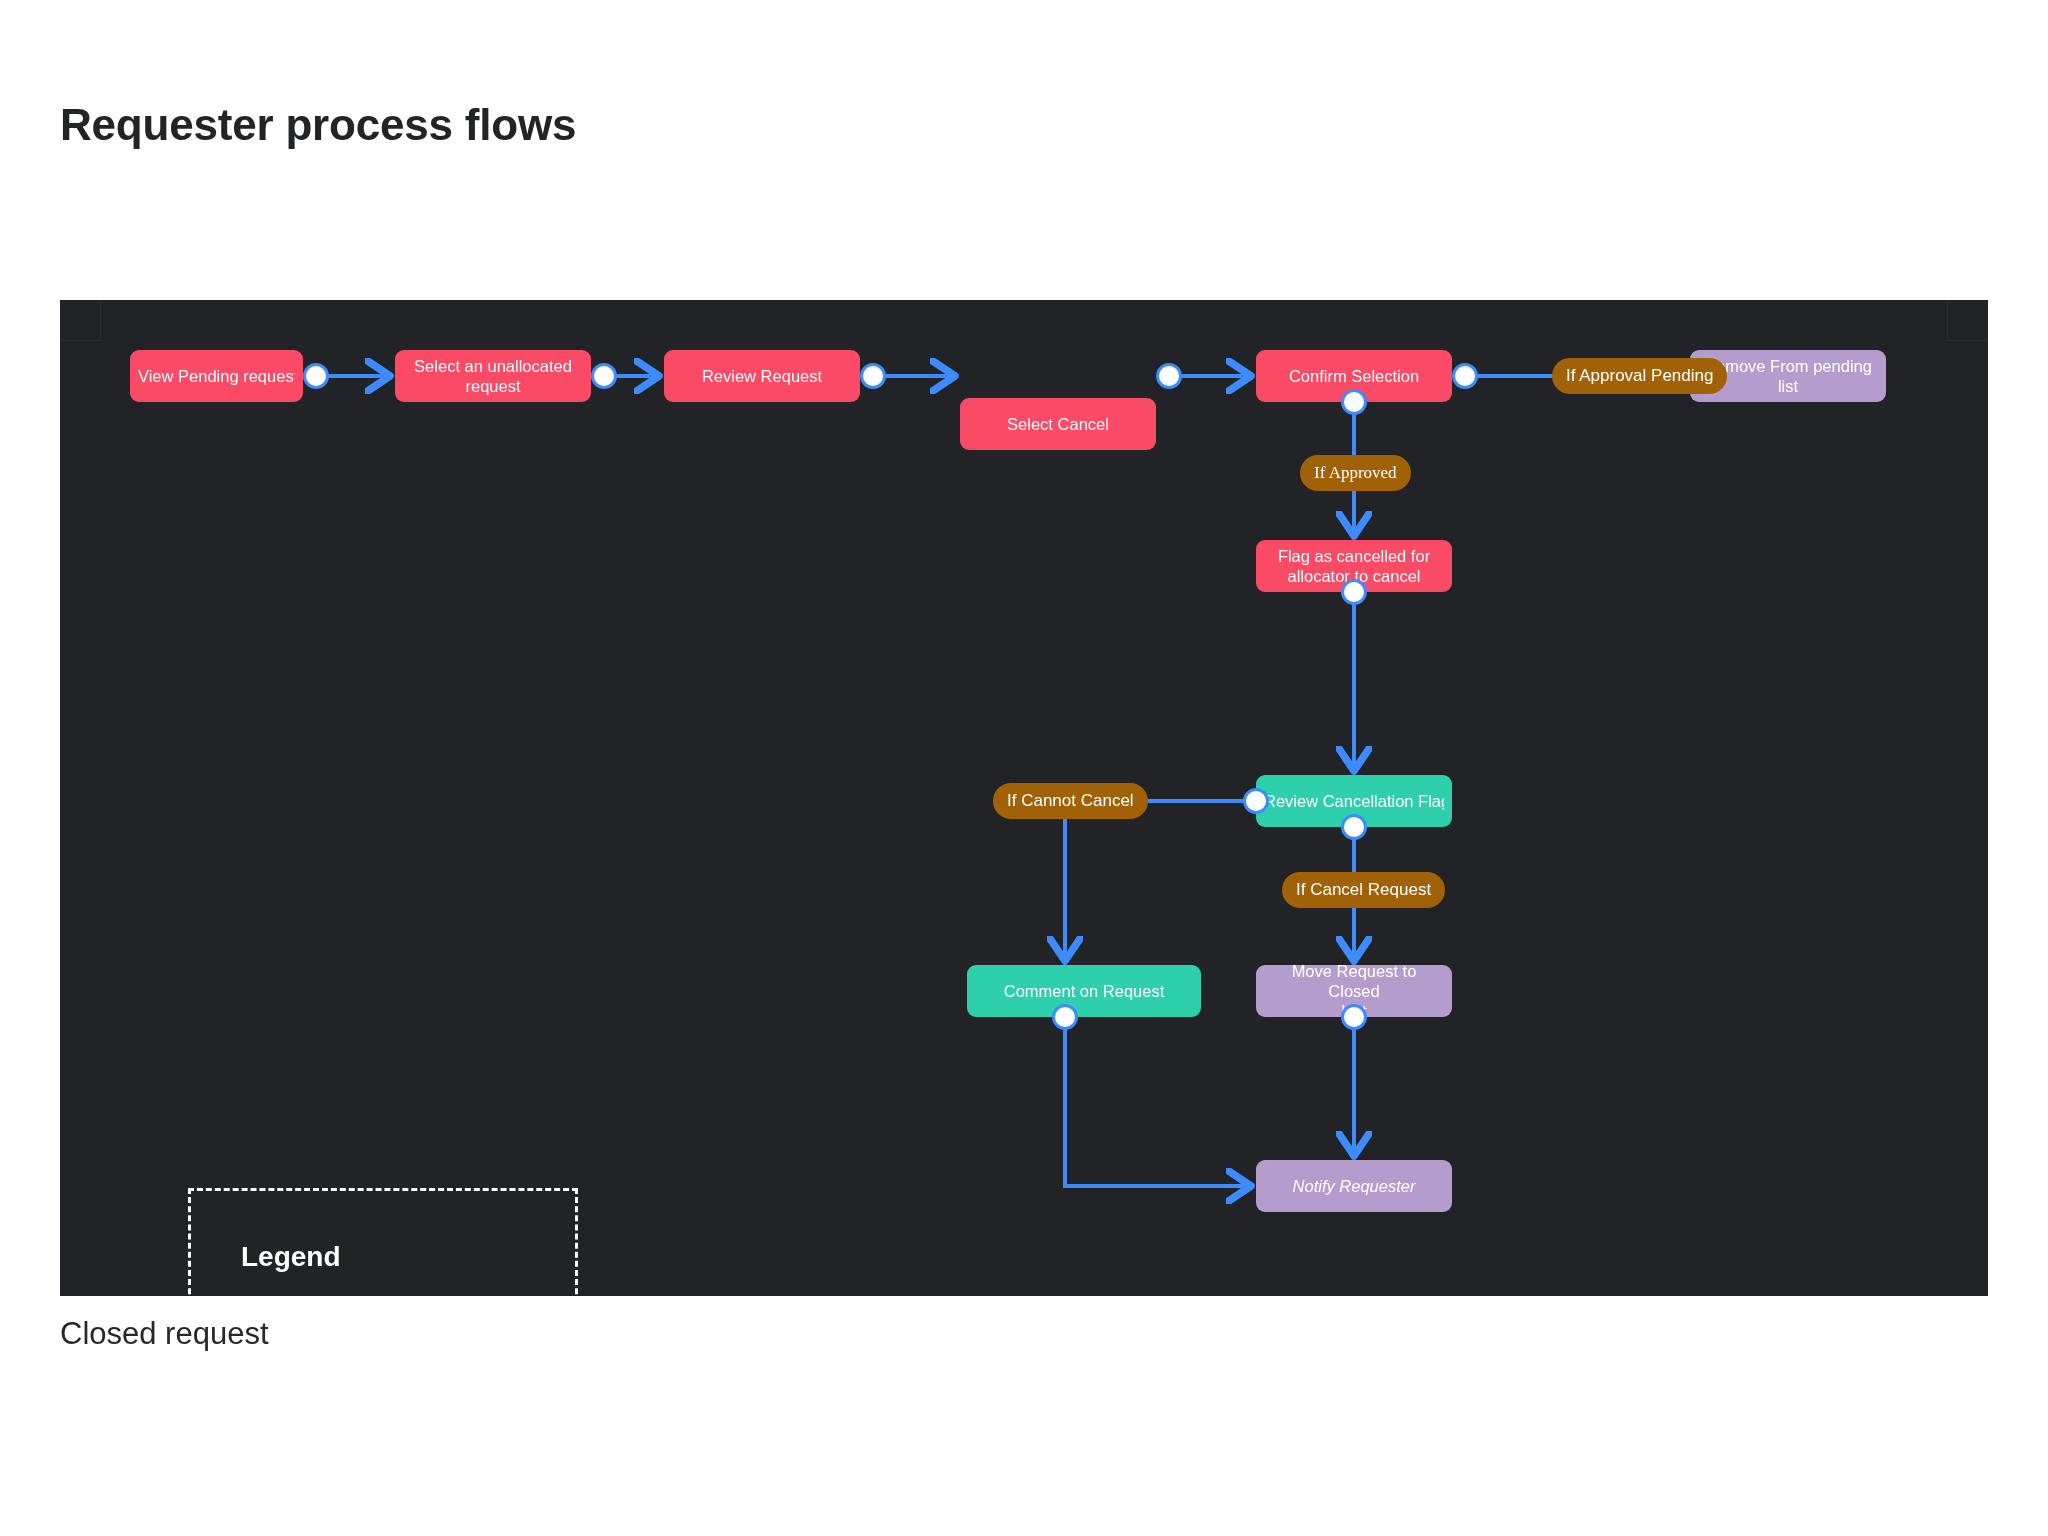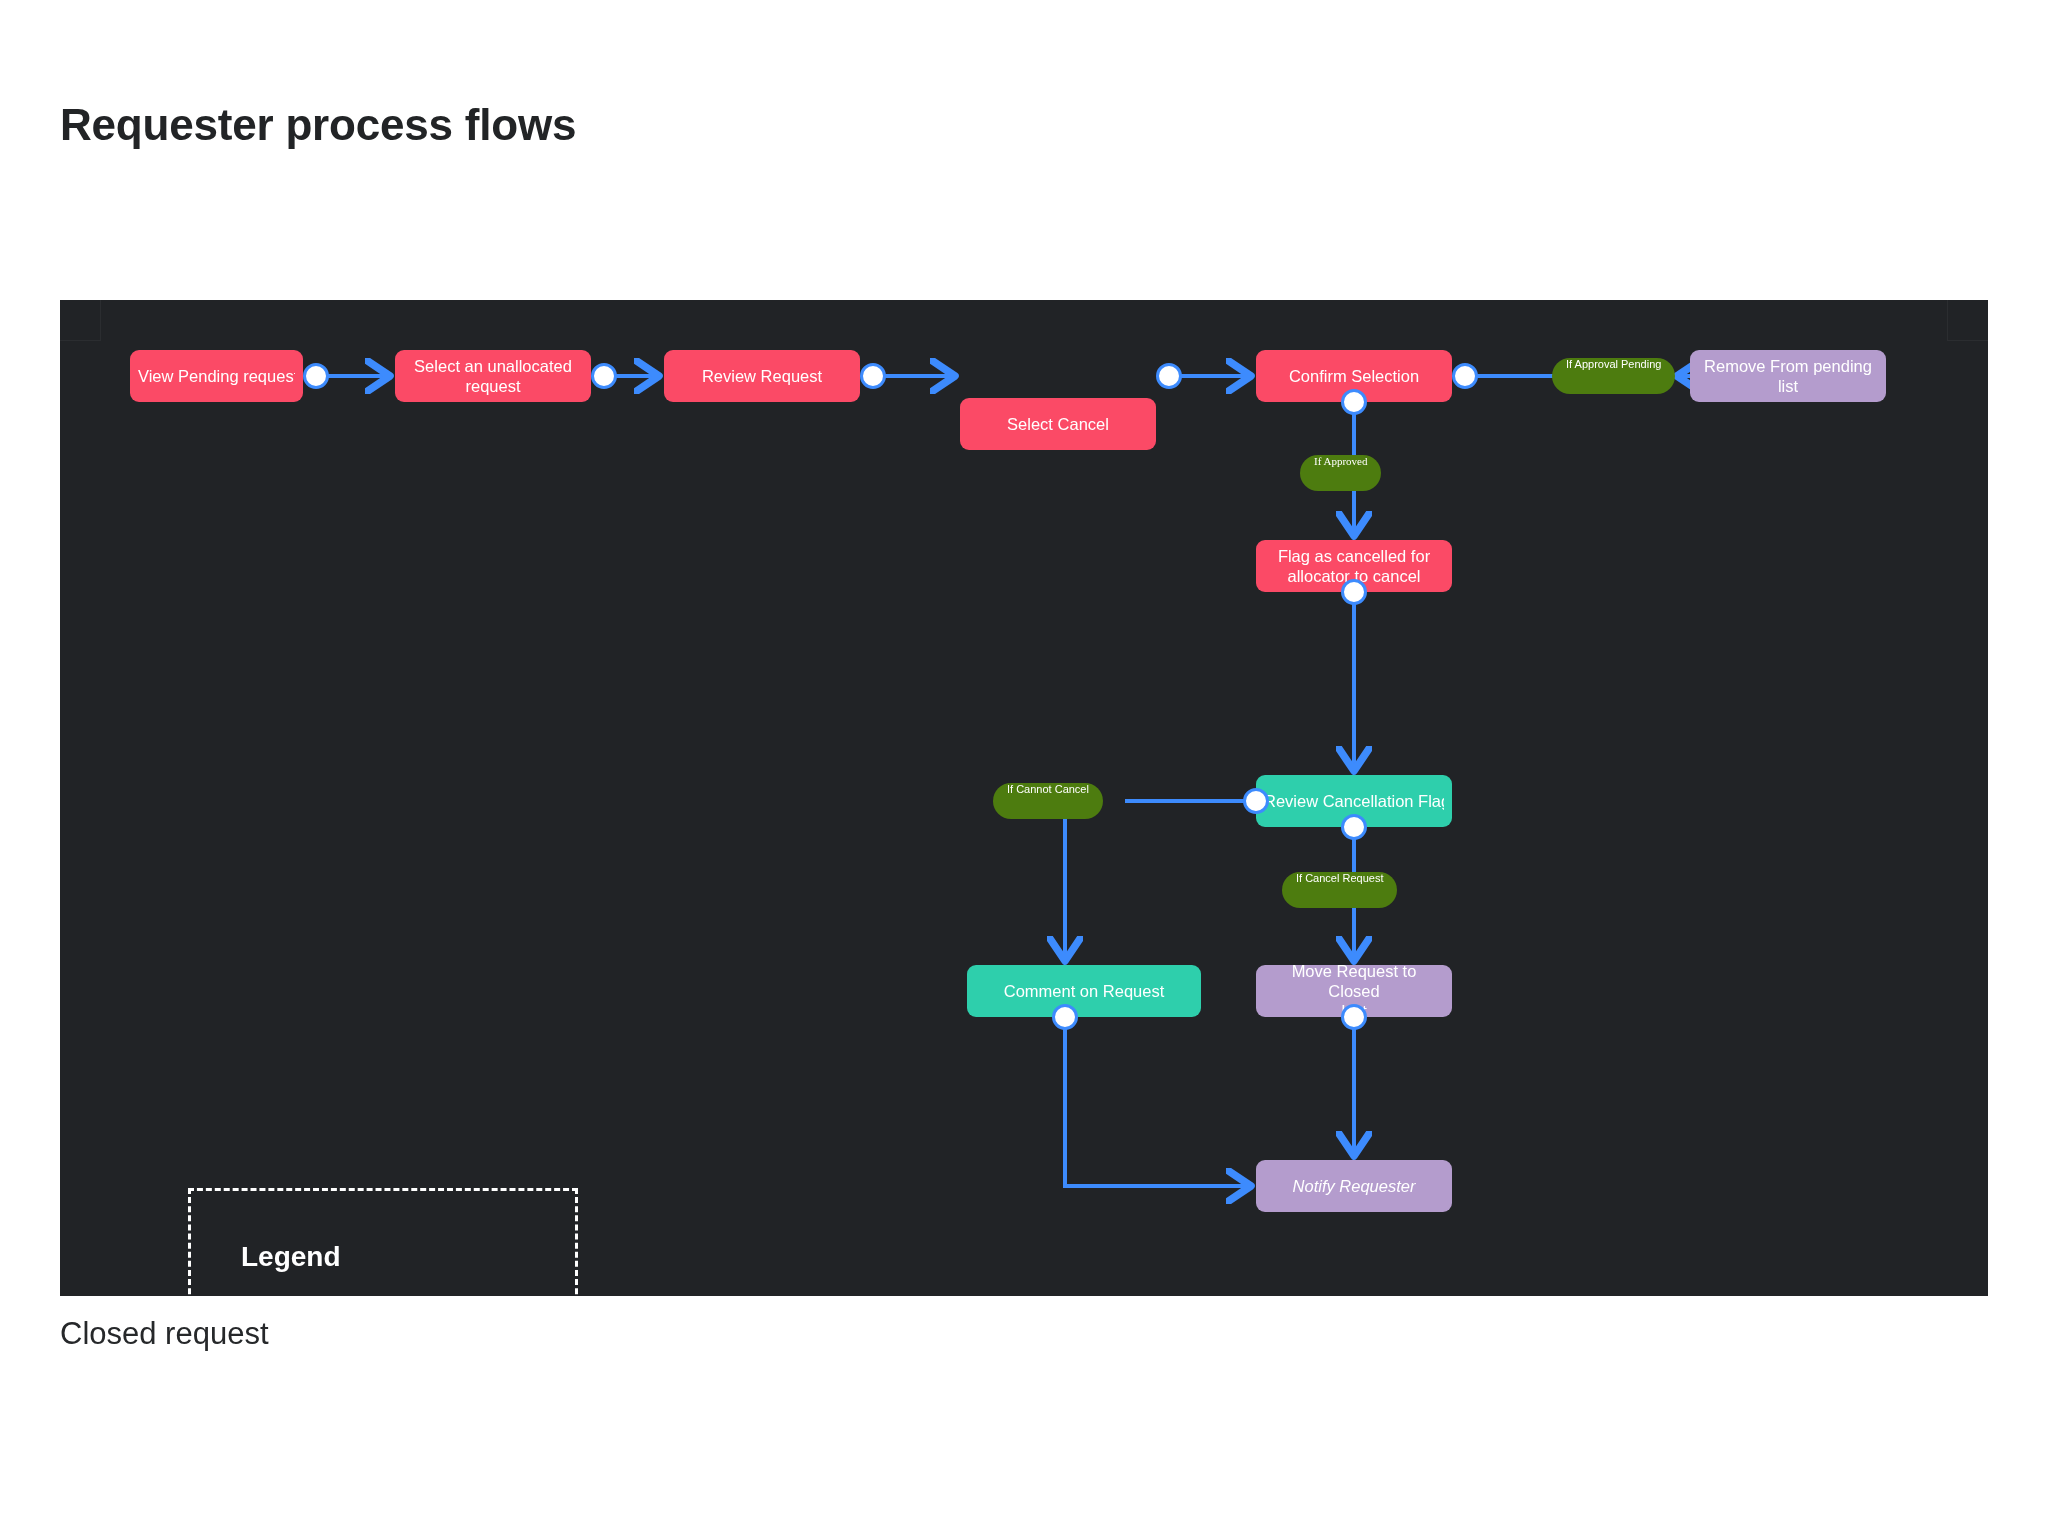--- a/index.html
+++ b/index.html
@@ -104,24 +104,25 @@
   .node.clip .node-label {
     white-space: nowrap;
     overflow: hidden;
   }
 
   
   .pill {
     position: absolute;
     box-sizing: border-box;
     display: flex;
+    align-items: center;
     justify-content: center;
-    background: #4d7c0f;
+    background: #a16207;
     color: #ffffff;
-    font-size: 11px;
+    font-size: 17px;
     border-radius: 999px;
     padding: 0 14px;
     white-space: nowrap;
     z-index: 4;
   }
 
   
   .handle {
     position: absolute;
     width: 26px;

